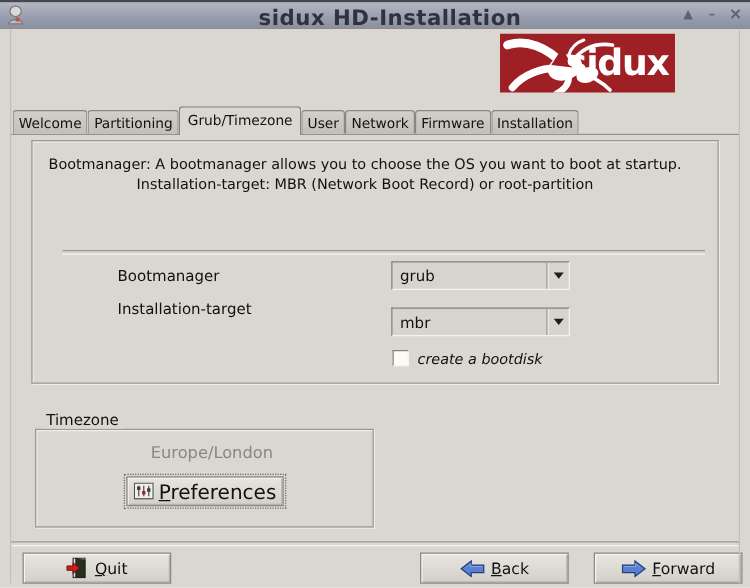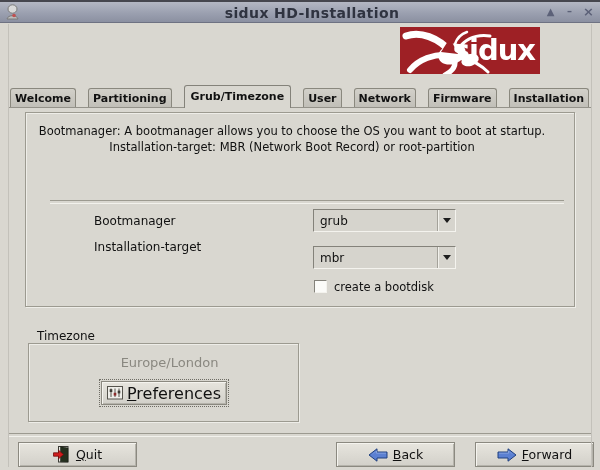--- a/index.html
+++ b/index.html
@@ -10,21 +10,21 @@
   }
   
   .top-edge { position:absolute; top:0; left:0; right:0; height:2px; background:#46464e; }
   .titlebar {
     position:absolute; top:2px; left:0; right:0; height:20px;
     background:linear-gradient(#b4b7c3, #9ba0b0 55%, #8b90a1);
     border-bottom:1px solid #6e7282;
   }
   .titlebar-title {
     position:absolute; left:0; right:0; top:3px; text-align:center;
-    font-size:14px; font-weight:bold; color:#2f3340; letter-spacing:.4px;padding-left:24px;
+    font-size:17px; font-weight:bold; color:#2f3340; letter-spacing:.4px;padding-left:24px;
   }
   .app-icon { position:absolute; left:5px; top:2px; width:15px; height:16px; }
   .win-controls {
     position:absolute; right:5px; top:0; height:20px;
     display:flex; align-items:center; gap:6px;
   }
   .win-btn {
     width:13px; height:14px; line-height:14px; text-align:center;
     color:#5c6178; font-weight:bold; font-size:10px; cursor:default;
   }
@@ -33,24 +33,24 @@
   .logo { position:absolute; left:400px; top:27px; width:140px; height:47px; background:#9e2025; }
   .logo svg { position:absolute; left:0; top:0; }
   .logo-text {
     position:absolute; right:5px; top:6px; color:#ffffff;
     font-size:29px; font-weight:bold; letter-spacing:-1px;
   }
   
   .tab-underline { position:absolute; left:8px; right:8px; top:107px; height:1px; background:#94928a; z-index:0; }
   .tabs { position:absolute; left:10px; top:84px; height:24px; display:flex; align-items:flex-end; z-index:1; }
   .tab {
-    height:18px; line-height:19px; padding:0 4px; margin-right:12px; margin-bottom:1px;
+    height:18px; line-height:19px; padding:0 4px; margin-right:0; margin-bottom:1px;
     font-size:11px; background:linear-gradient(#d2d0c9,#c1bfb8);
     border:1px solid #8a887e; border-bottom:none; border-radius:3px 3px 0 0;
-    white-space:nowrap; cursor:default;font-weight:bold;
+    white-space:nowrap; cursor:default;
   }
   .tab.active {
     height:22px; line-height:22px; margin-bottom:0; padding:0 6px;
     background:#d9d7d0; border-color:#84827a;
   }
   
   .etched {
     border:1px solid #9c9a90;
     box-shadow: inset 1px 1px 0 #eeede8, 1px 1px 0 #eeede8;
   }
@@ -71,21 +71,21 @@
   .combo.r2 { top:133px; }
   .combo-text { position:absolute; left:6px; top:4px; font-size:12px; }
   .combo-btn {
     position:absolute; right:0; top:0; bottom:0; width:17px;
     border-left:1px solid #a4a29a; box-shadow:inset 1px 0 0 #f2f1ec;
     display:flex; align-items:center; justify-content:center;
   }
   .combo-arrow { width:0; height:0; border-left:4px solid transparent;
     border-right:4px solid transparent; border-top:5px solid #1d1d1d; }
   
-  .checkrow { position:absolute; left:288px; top:167px; display:flex; align-items:flex-start; }
+  .checkrow { position:absolute; left:288px; top:167px; display:flex; align-items:flex-start;font-style:italic; }
   .checkbox { width:11px; height:11px; background:#fbfbf8; border:1px solid;
     border-color:#84827a #f4f3ee #f4f3ee #84827a; cursor:default; }
   .check-label { margin-left:7px; font-size:11.5px; }
   
   .tz-frame { position:absolute; left:28px; top:343px; width:269px; height:77px; }
   .tz-label { position:absolute; left:34px; top:329px; padding:0 3px; background:#d9d7d0; font-size:12px; z-index:2; }
   .tz-value { position:absolute; left:12px; right:0; top:11px; text-align:center; color:#8a8880; font-size:13px; }
   .pref-outer { position:absolute; left:70px; top:35px; width:130px; height:28px;
     border:1px dotted #6e6c64; box-sizing:border-box; cursor:default; }
   .pref-btn {

